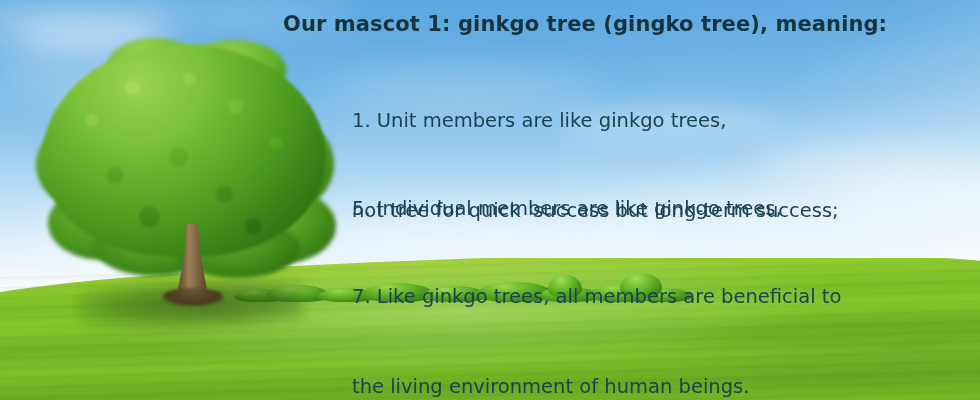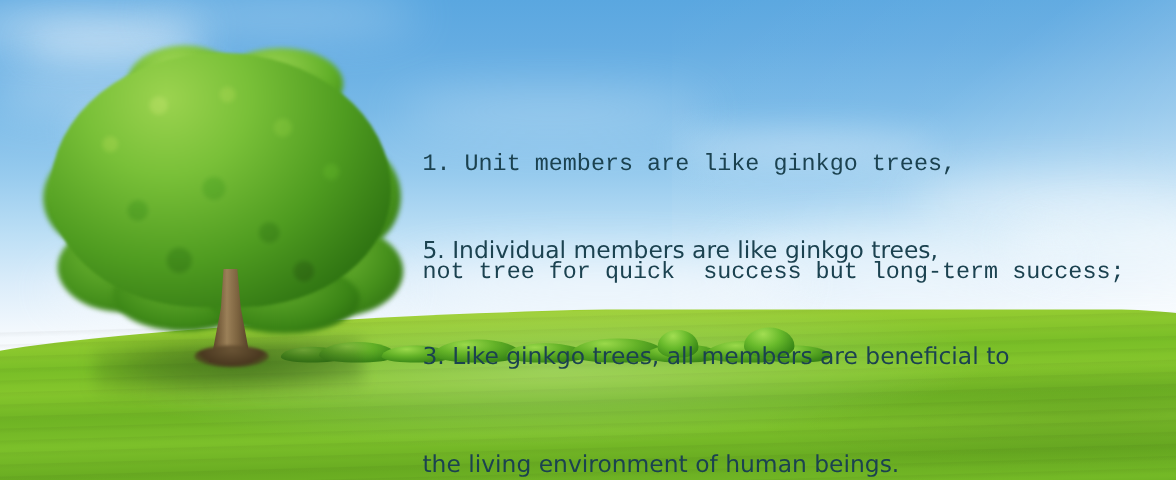--- a/index.html
+++ b/index.html
@@ -262,21 +262,21 @@
   }
   .para {
     position: absolute;
     left: 352px;
     font-size: 19.5px;
     font-weight: normal;
     color: #1b4250;
     line-height: 30px;
     white-space: pre;
   }
-  .para.p1 { top: 62px; font-family: Liberation Mono, monospace; }
+  .para.p1 { top: 46px; }
   .para.p2 { top: 134px; }
   .para.p3 { top: 222px; }
 </style>
 </head>
 <body>
 
 <div class="banner">
 
   <div class="sky"></div>
   <div class="sky-right-wash"></div>
@@ -332,29 +332,30 @@
     <div class="canopy t2"></div>
     <div class="canopy b1"></div>
     <div class="canopy b2"></div>
     <div class="canopy core"></div>
     <div class="canopy-texture"></div>
     <div class="trunk"></div>
     <div class="root-flare"></div>
   </div>
 
   <div class="text-layer">
+    <div class="headline">Our mascot 1: ginkgo tree (gingko tree), meaning:</div>
 
     <div class="para p1">
       <div>1. Unit members are like ginkgo trees,</div>
       <div>not tree for quick  success but long-term success;</div>
     </div>
 
     <div class="para p2">
       <div>5. Individual members are like ginkgo trees,</div>
     </div>
 
     <div class="para p3">
-      <div>3. Like ginkgo trees, all members are beneficial to</div>
+      <div>7. Like ginkgo trees, all members are beneficial to</div>
       <div>the living environment of human beings.</div>
     </div>
   </div>
 
 </div>
 
 </body></html>

